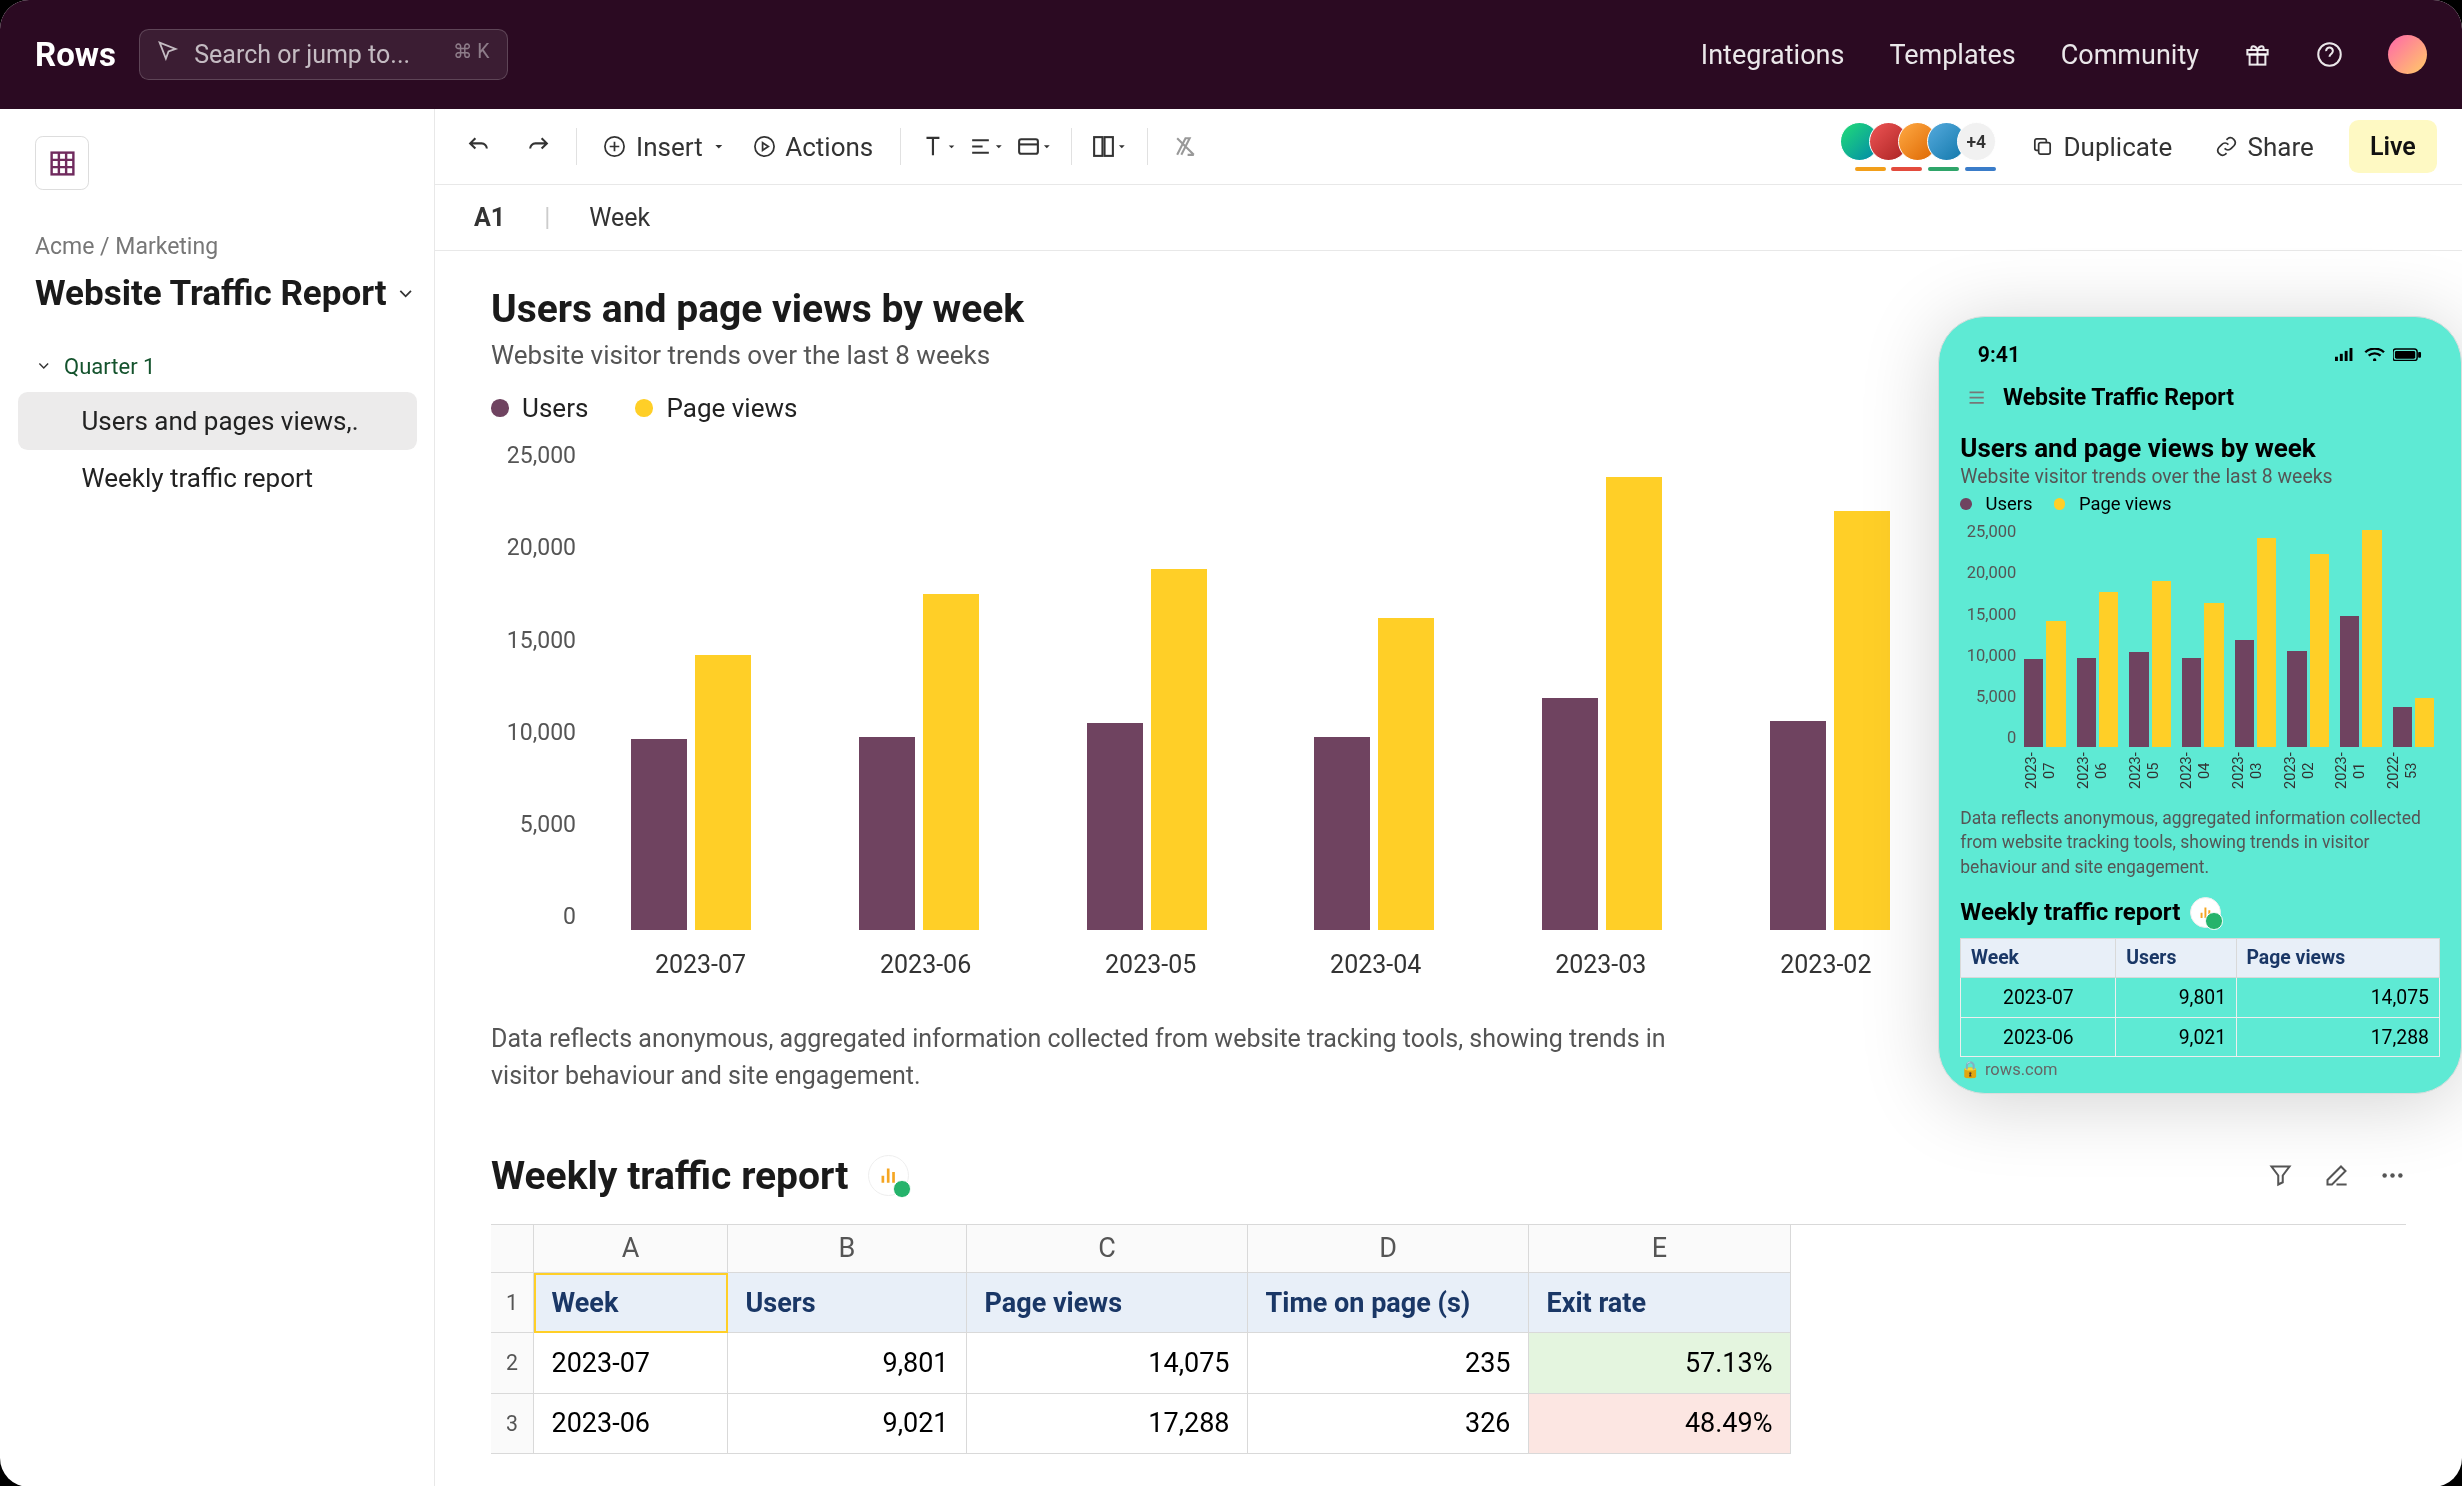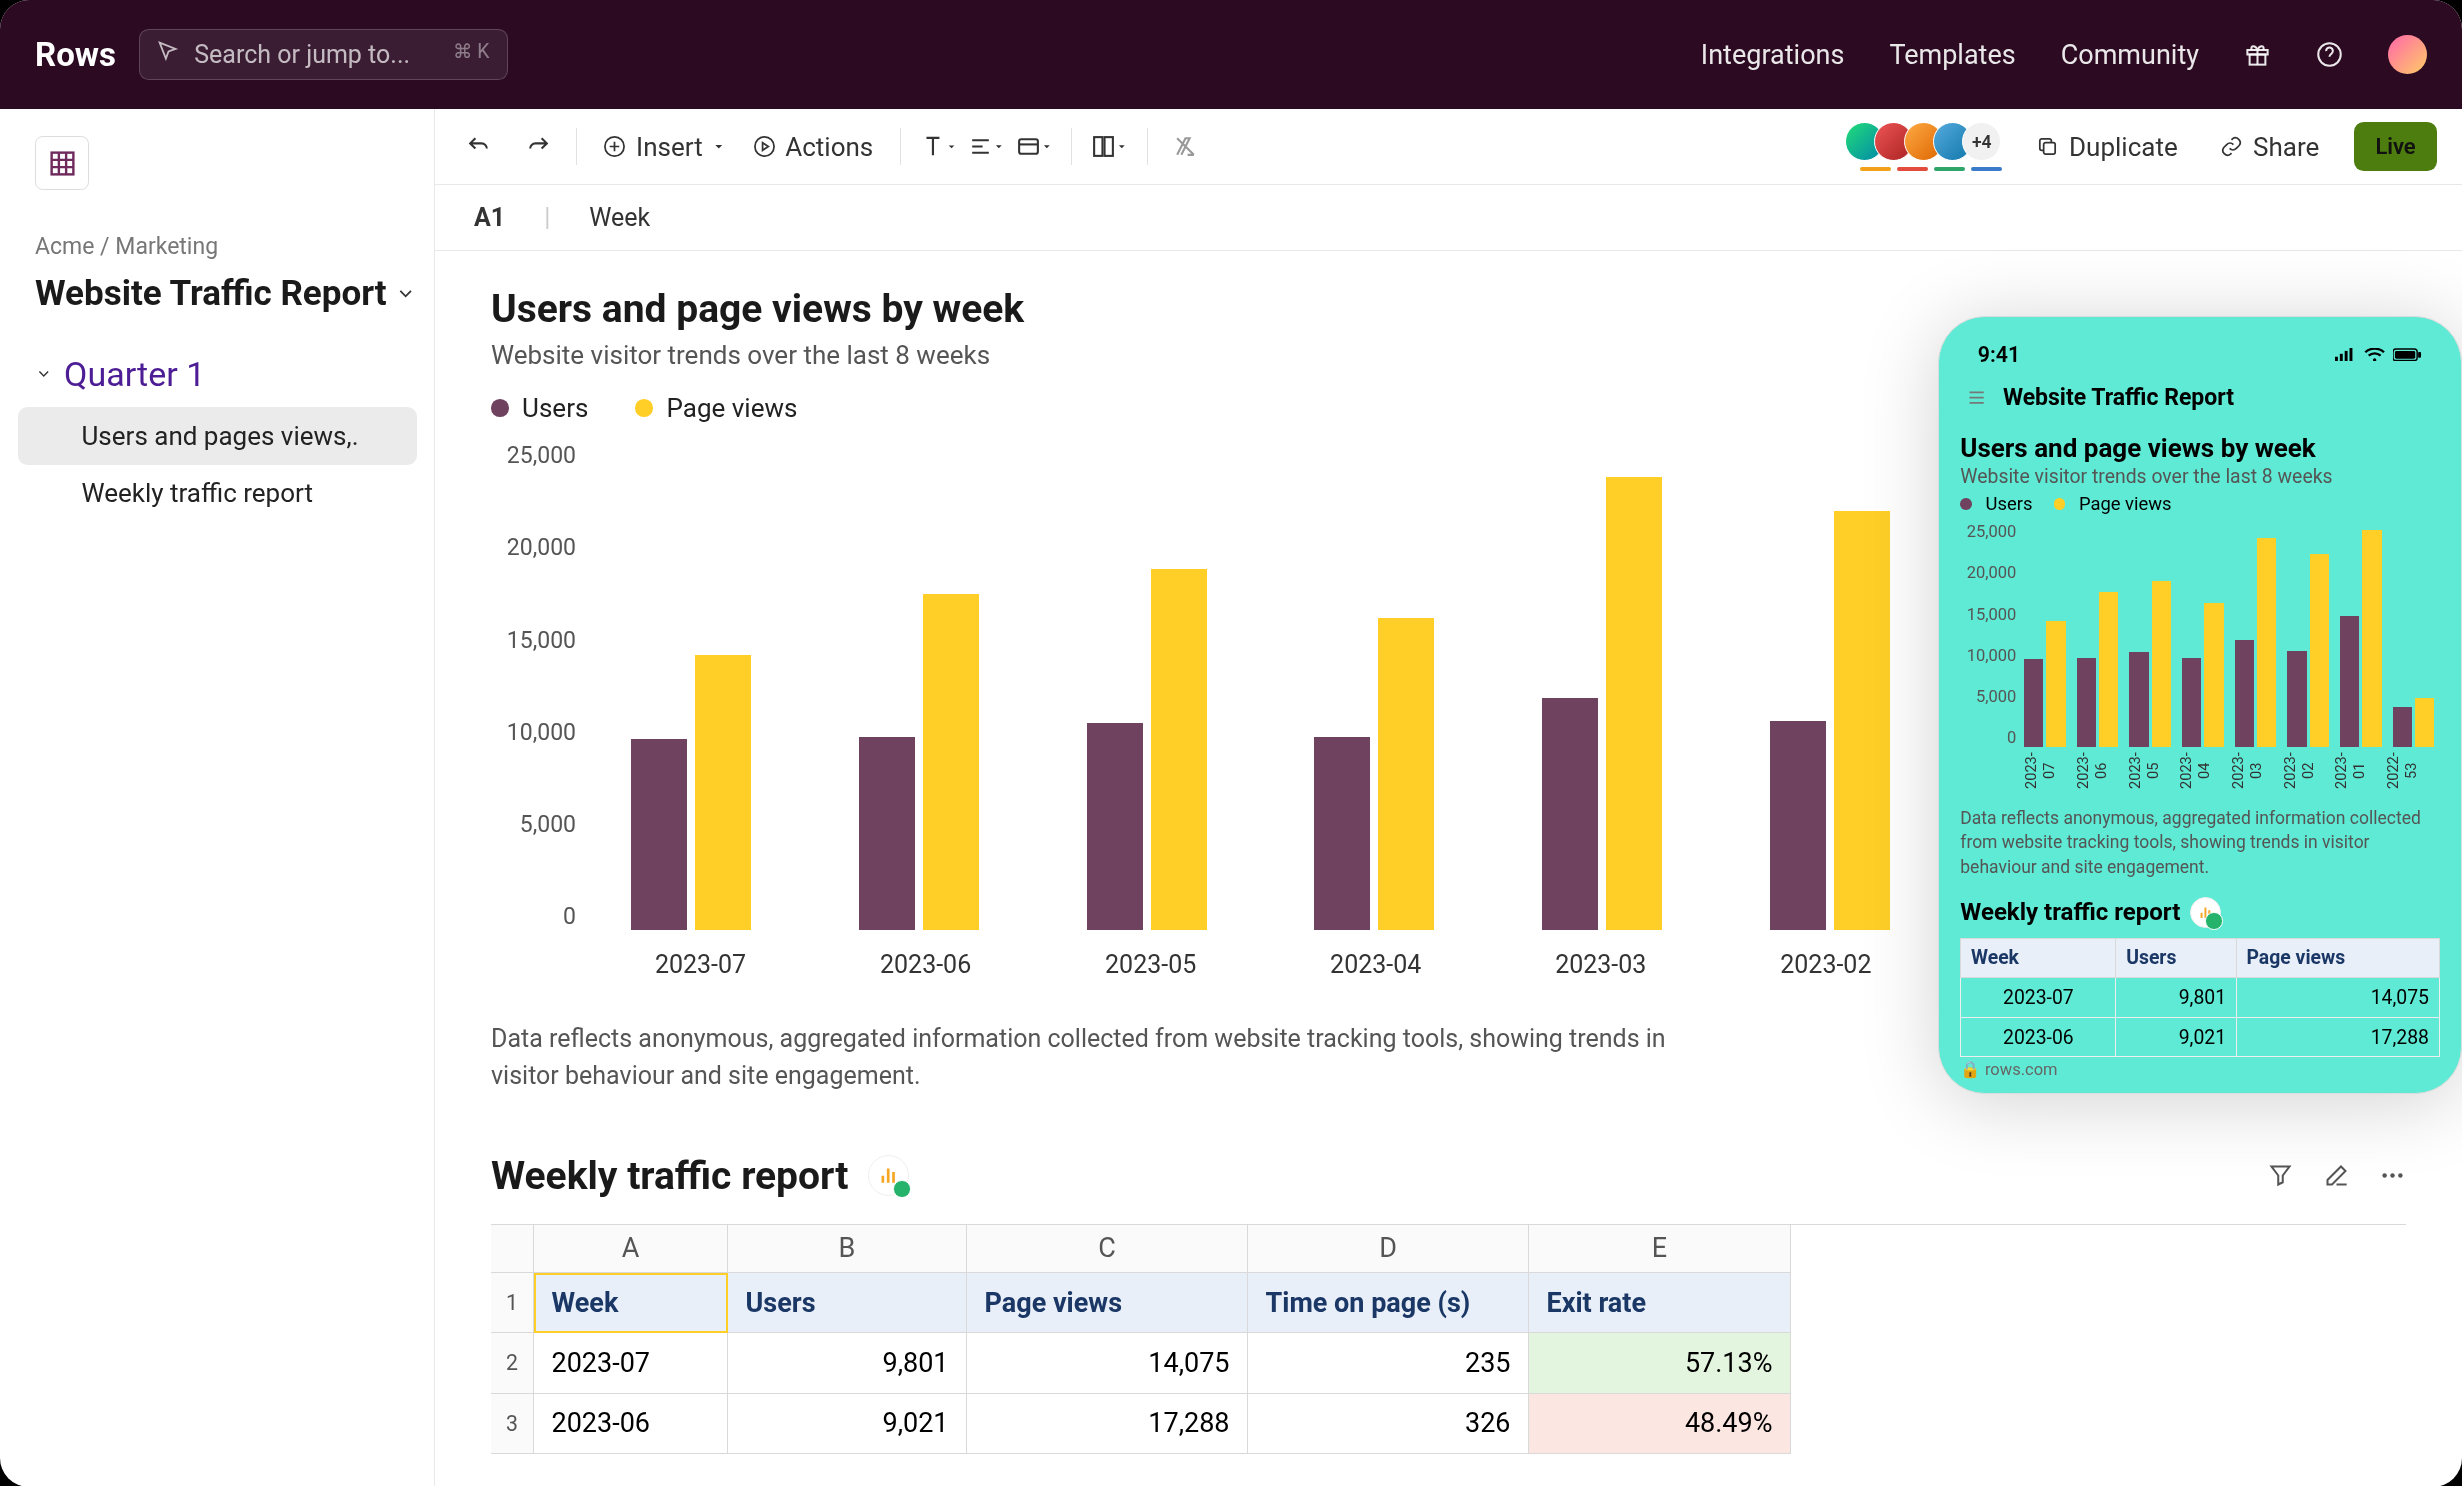--- a/index.html
+++ b/index.html
@@ -12,41 +12,41 @@
 .topnav{margin-left:auto;display:flex;align-items:center;gap:45px}
 .topnav a{color:rgba(255,255,255,.9);font-size:27px;text-decoration:none}
 .topicon{color:rgba(255,255,255,.9)}
 .avatar{width:39px;height:39px;border-radius:50%;background:linear-gradient(135deg,#f6a,#fc6)}
 .body{flex:1;display:flex;overflow:hidden}
 .sidebar{width:435px;border-right:1px solid #e8e8e8;padding:17.5px 17.5px 0;display:flex;flex-direction:column}
 .sb-icon-box{width:54px;height:54px;border:1px solid #ddd;border-radius:7.8px;display:flex;align-items:center;justify-content:center;margin:9.7px 0 0 17.5px;color:#702b5e}
 .breadcrumb{color:#777;font-size:23px;margin:43px 0 9.7px 17.5px}
 .title-row{display:flex;align-items:center;gap:7.8px;margin:0 0 23px 17.5px}
 .doc-title{font-size:35px;font-weight:700;line-height:1.35;flex:1;color:#1a1a1a}
-.sb-section{display:flex;align-items:center;gap:11.6px;font-size:34px;padding:13.6px 17.5px;color:#4c1d95}
+.sb-section{display:flex;align-items:center;gap:11.6px;font-size:22px;padding:13.6px 17.5px;color:#14532d}
 .sb-item{font-size:26px;padding:13.6px 17.5px 13.6px 64px;border-radius:9.7px;color:#222;white-space:nowrap;overflow:hidden;text-overflow:ellipsis}
 .sb-item.active{background:#ecebeb}
 .sb-new{display:flex;align-items:center;gap:13.6px;padding:19.4px 17.5px;color:#333;font-size:26px}
 .main{flex:1;display:flex;flex-direction:column;overflow:hidden}
 .tbar{height:76px;border-bottom:1px solid #e8e8e8;display:flex;align-items:center;padding:0 25px;gap:11px}
 .tgroup{display:flex;align-items:center;gap:23px}
 .sep{width:1px;height:37px;background:#e1e1e1;margin:0 7.8px}
 .tbtn{display:flex;align-items:center;gap:9.7px;color:#333;font-size:26px;padding:7.8px 7.8px;border-radius:7.8px}
 .icnbtn{display:flex;align-items:center;justify-content:center;width:37px;height:37px;color:#333}
 .rcluster{margin-left:auto;display:flex;align-items:center;gap:27px}
 .faces{display:flex;align-items:center}
 .face{width:39px;height:39px;border-radius:50%;border:1.9px solid #fff;margin-left:-9.7px;background:#888;position:relative}
 .face.u1{background:linear-gradient(135deg,#2d7,#08a)}
 .face.u2{background:linear-gradient(135deg,#e55,#a22)}
 .face.u3{background:linear-gradient(135deg,#fa4,#d60)}
 .face.u4{background:linear-gradient(135deg,#5ad,#17a)}
 .face.more{background:#f1f1f1;color:#333;font-size:17.5px;display:flex;align-items:center;justify-content:center;font-weight:600}
 .ulines{display:flex;gap:5.8px;margin-left:5.8px}
 .uline{width:31px;height:3.9px;border-radius:1.9px}
-.live{background:#4d7c0f;color:#111;font-weight:600;padding:11.6px 21.3px;border-radius:9.7px;font-size:22px}
+.live{background:#fef9c3;color:#111;font-weight:600;padding:11.6px 21.3px;border-radius:9.7px;font-size:25px}
 .cellbar{height:66px;border-bottom:1px solid #e8e8e8;display:flex;align-items:center;padding:0 39px;gap:39px;font-size:25px;color:#333}
 .cellbar .ref{font-weight:700}
 .cellbar .div{color:#ccc}
 .content{flex:1;overflow:auto;padding:35px 56px}
 .h1{font-size:39px;font-weight:700;color:#1a1a1a;margin-bottom:7.8px}
 .sub{font-size:26px;color:#555;margin-bottom:23px}
 .legend{display:flex;gap:47px;margin-bottom:19.4px;font-size:26px;color:#222}
 .lg{display:flex;align-items:center;gap:13.6px}
 .dot{width:17.5px;height:17.5px;border-radius:50%}
 .chart{position:relative;height:558px;margin-bottom:19.4px}

